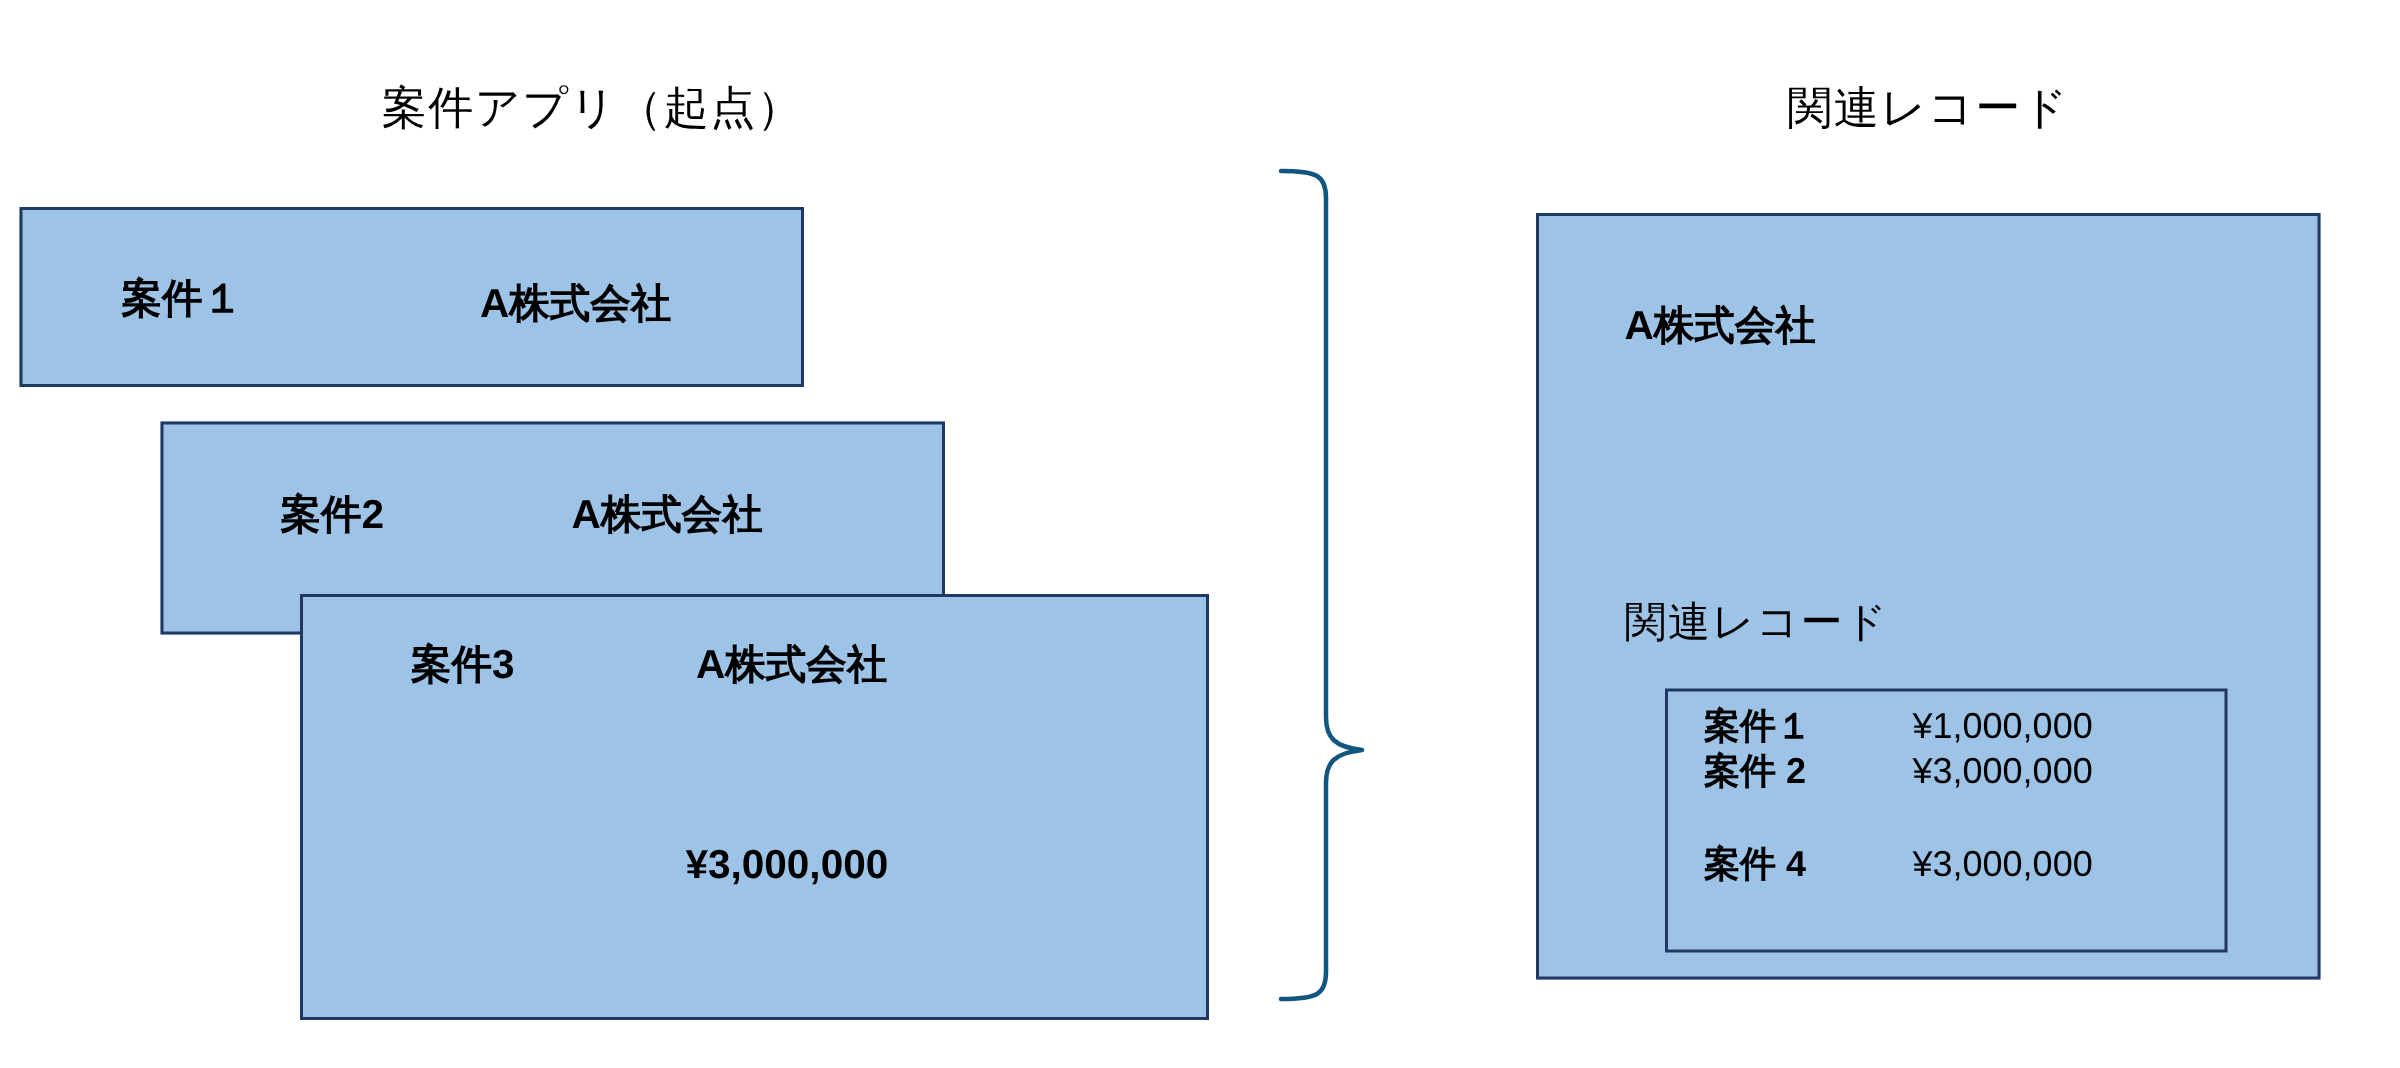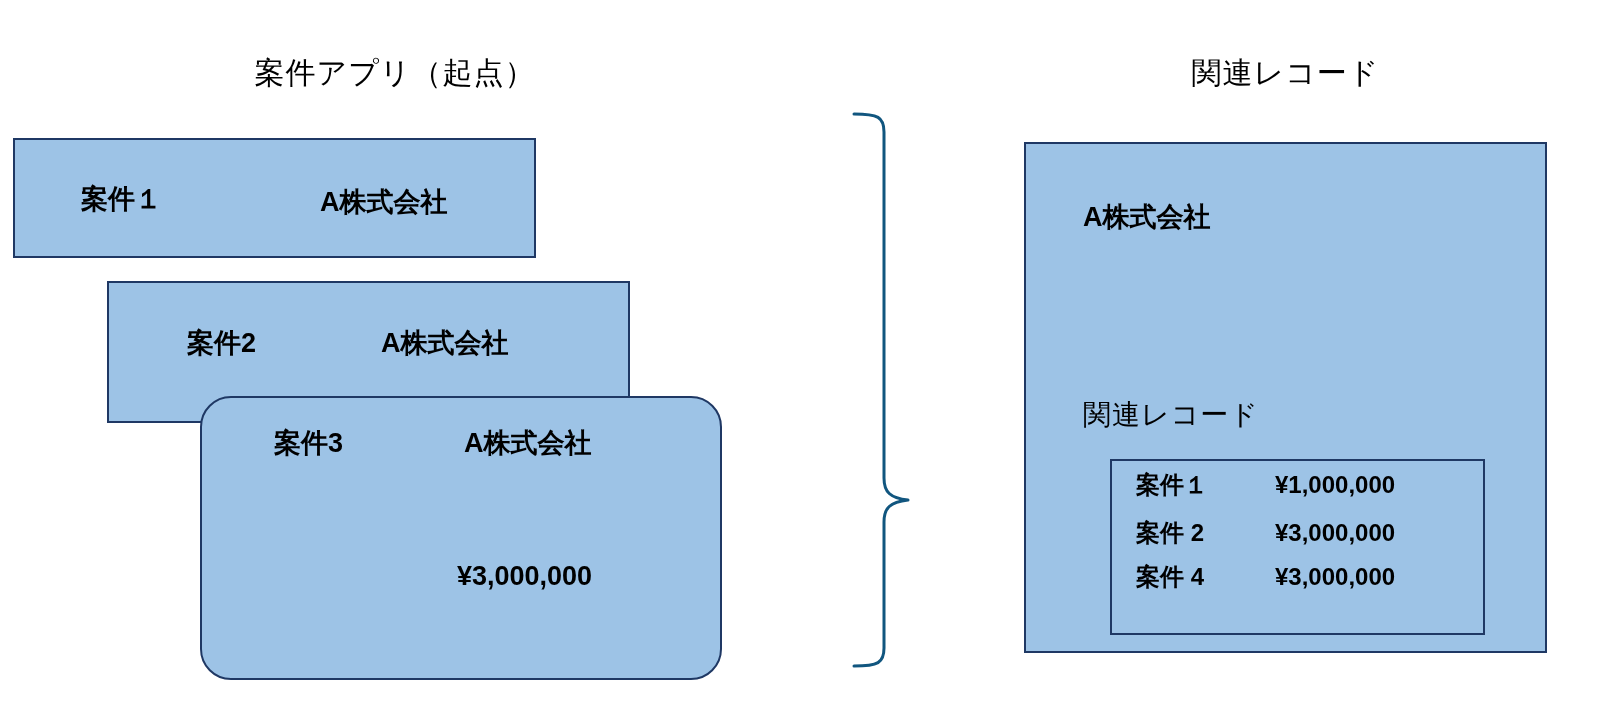--- a/index.html
+++ b/index.html
@@ -36,21 +36,21 @@
 
   
   .card {
     position: absolute;
     background: #9dc3e6;
     border: 2px solid #1f3864;
     box-sizing: border-box;
   }
   #card-1 { left: 13px;  top: 138px; width: 523px; height: 120px; z-index: 1; }
   #card-2 { left: 107px; top: 256px; width: 523px; height: 142px; z-index: 2; margin-top: 25px; }
-  #card-3 { left: 200px; top: 396px; width: 522px; height: 284px; z-index: 3; border-radius: 31px; }
+  #card-3 { left: 200px; top: 396px; width: 606px; height: 284px; z-index: 3; }
 
   .card-text {
     position: absolute;
     font-size: 27px;
     font-weight: bold;
     line-height: 1;
     white-space: nowrap;
     color: #000;
   }
 
@@ -105,37 +105,37 @@
     border: 2px solid #1f3864;
     box-sizing: border-box;
   }
   .rel-row {
     position: absolute;
     left: 0;
     width: 100%;
     height: 46px;
   }
   .rel-row:nth-of-type(1) { top: 12px; }
-  .rel-row:nth-of-type(2) { top: 60px; }
+  .rel-row:nth-of-type(2) { top: 42px; }
   .rel-row:nth-of-type(3) { top: 104px; }
   .rel-name {
     position: absolute;
     left: 24px;
     top: 0;
     font-size: 24px;
     font-weight: bold;
     line-height: 1;
     white-space: nowrap;
   }
   .rel-amount {
     position: absolute;
     left: 163px;
     top: 0;
     font-size: 24px;
-    font-weight: bold;
+    font-weight: normal;
     line-height: 1;
     white-space: nowrap;
   }
 
   
   #brace {
     position: absolute;
     left: 836px;
     top: 110px;
     width: 90px;

